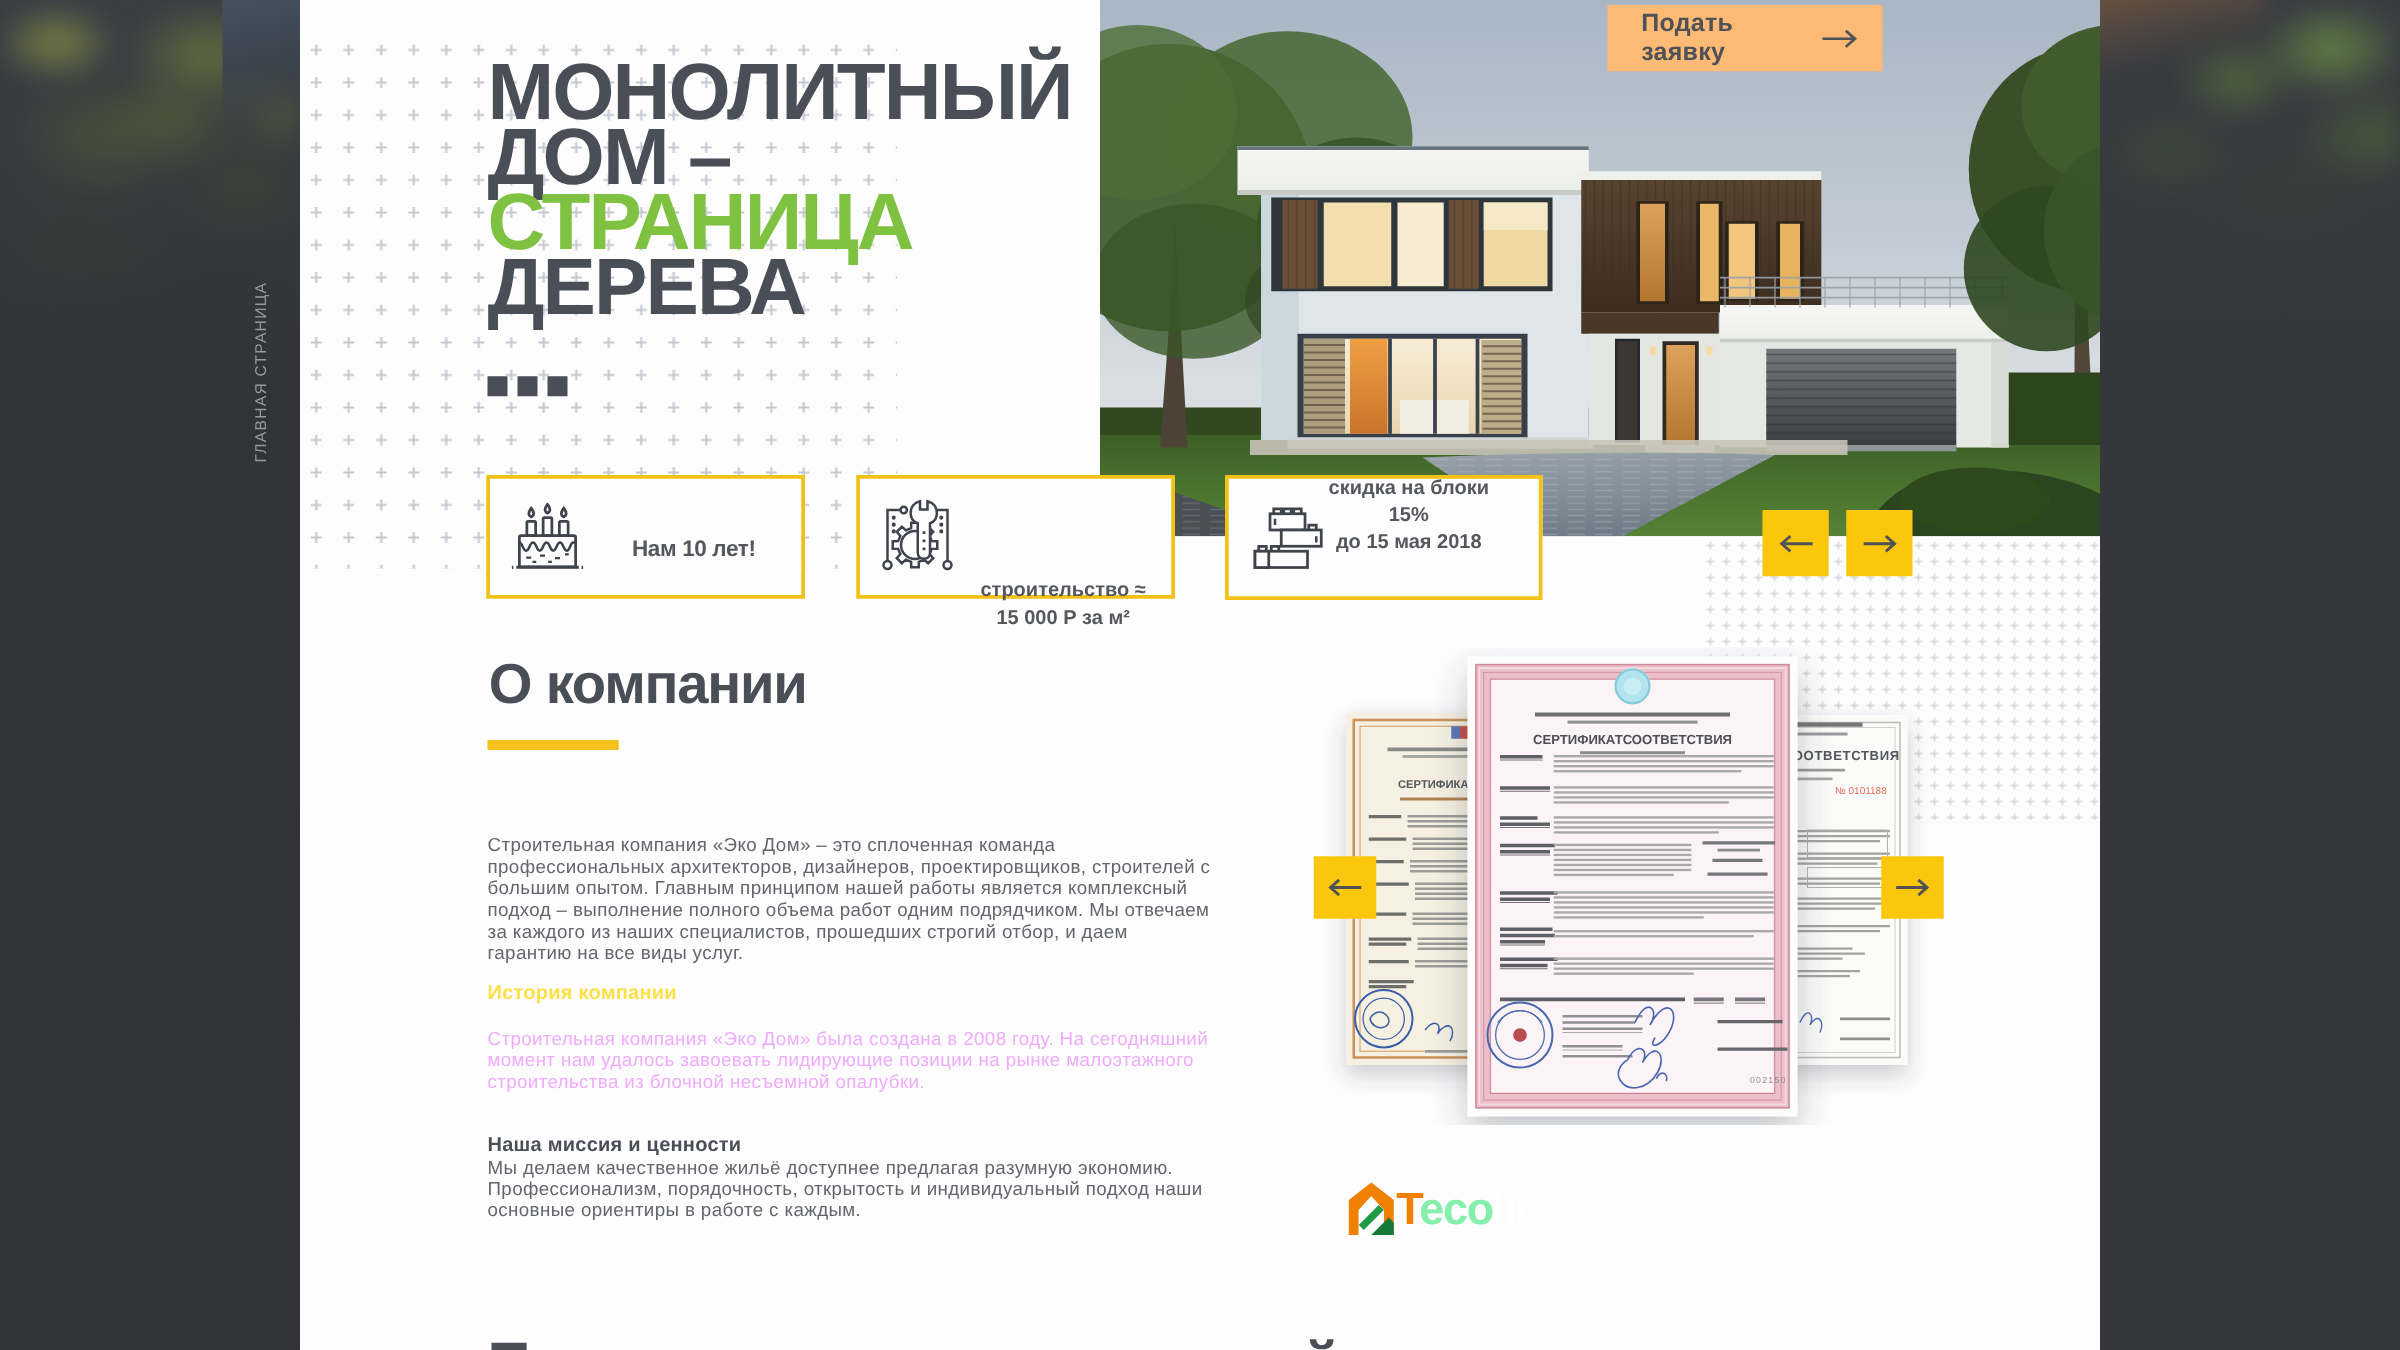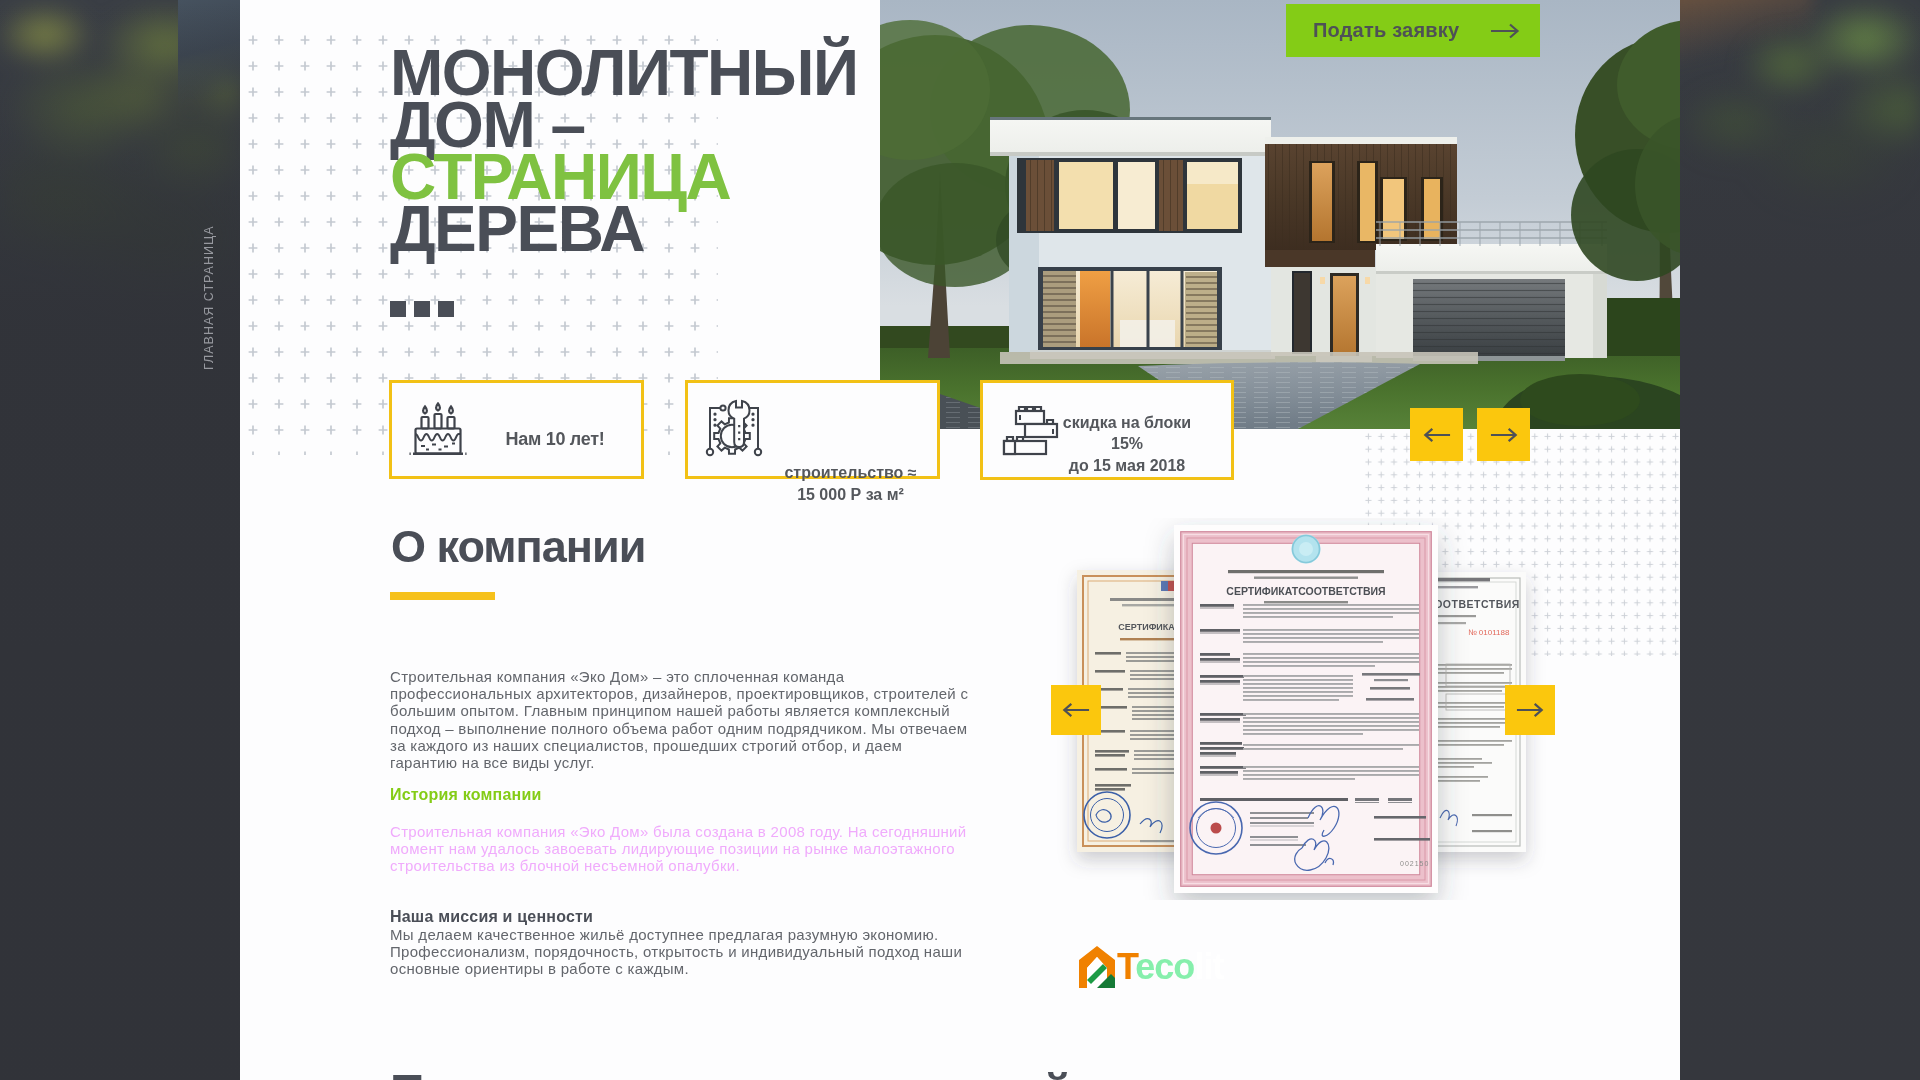--- a/index.html
+++ b/index.html
@@ -229,21 +229,21 @@
   <path d="M258 366 C340 362 460 361 540 364 L418 429 L352 429 Z" fill="url(#drive)"></path>
   <path d="M258 366 C340 362 460 361 540 364 L418 429 L352 429 Z" fill="url(#pavers)"></path>
 
   <path d="M0 384 L60 394 L112 412 L130 429 L0 429 Z" fill="#495056"></path>
   <path d="M0 384 L60 394 L112 412 L130 429 L0 429 Z" fill="url(#pavers)" opacity="0.6"></path>
 
   <path d="M612 429 C620 400 650 380 690 378 C740 372 780 385 800 395 L800 429 Z" fill="#2b4520"></path>
   <ellipse cx="700" cy="400" rx="60" ry="26" fill="#2e4a1d"></ellipse>
 </svg>
 
-<div class="abs" id="cta" style="left:1286px;top:4px;width:254px;height:53px;background:#84cc16;display:flex;align-items:center;justify-content:space-between;padding:0 20px 0 27px;">
+<div class="abs" id="cta" style="left:1286px;top:4px;width:220px;height:53px;background:#fdba74;display:flex;align-items:center;justify-content:space-between;padding:0 20px 0 27px;">
   <span style="font-size:20px;font-weight:700;color:#4e5156;letter-spacing:0.2px;">Подать заявку</span>
   <svg width="30" height="16" viewBox="0 0 30 16">
       <path d="M1 8 H27 M20 1.5 L27.5 8 L20 14.5" stroke="#4e5156" stroke-width="2.2" fill="none"></path>
     </svg>
 </div>
 
 <div class="abs" style="left:1410px;top:408px;width:53px;height:53px;background:#fbc70d;display:flex;align-items:center;justify-content:center;z-index:5;">
   <svg width="28" height="16" viewBox="0 0 30 16">
       <path d="M29 8 H3 M10 1.5 L2.5 8 L10 14.5" stroke="#4e5156" stroke-width="2.4" fill="none"></path>
     </svg>
@@ -326,31 +326,31 @@
     <path d="M20 7 V3 H26 V7 M28 7 V3 H34 V7 M36 7 V3 H42 V7" fill="none"></path>
     <rect x="26" y="20" width="32" height="13"></rect>
     <path d="M48 20 V16 H54 V20" fill="none"></path>
     <rect x="5" y="37" width="42" height="13"></rect>
     <rect x="5" y="37" width="11" height="13"></rect>
     <path d="M8 37 V33 H14 V37 M18 37 V33 H24 V37" fill="none"></path>
     <path d="M21 11 v5 M54 25 v5" stroke-width="2" fill="none"></path>
   </g>
 </svg>
 
-<div class="abs" style="left:1040px;top:380px;width:174px;height:96px;display:flex;align-items:flex-end;justify-content:center;text-align:center;">
+<div class="abs" style="left:1040px;top:380px;width:174px;height:96px;display:flex;align-items:flex-start;justify-content:center;text-align:center;">
   <span style="font-size:16px;font-weight:700;color:#54575c;line-height:21.5px;">скидка на блоки<br>15%<br>до 15 мая 2018</span>
 </div>
 
 <div class="abs" style="left:391px;top:521px;font-size:45px;font-weight:700;color:#4a4e57;letter-spacing:-1px;">О компании</div>
 
 <div class="abs" style="left:390px;top:592px;width:105px;height:8px;background:#f6c11b;"></div>
 
 <div class="abs" style="left:390px;top:668px;width:600px;font-size:15px;line-height:17.2px;color:#63666c;letter-spacing:0.3px;">Строительная компания «Эко Дом» – это сплоченная команда<br>профессиональных архитекторов, дизайнеров, проектировщиков, строителей с<br>большим опытом. Главным принципом нашей работы является комплексный<br>подход – выполнение полного объема работ одним подрядчиком. Мы отвечаем<br>за каждого из наших специалистов, прошедших строгий отбор, и даем<br>гарантию на все виды услуг.</div>
 
-<div class="abs" style="left:390px;top:786px;font-size:16px;font-weight:700;color:#84cc16;letter-spacing:0.2px;">История компании</div>
+<div class="abs" style="left:390px;top:786px;font-size:16px;font-weight:700;color:#fde047;letter-spacing:0.2px;">История компании</div>
 
 <div class="abs" style="left:390px;top:823px;width:600px;font-size:15px;line-height:17.2px;color:#f0abfc;letter-spacing:0.3px;">Строительная компания «Эко Дом» была создана в 2008 году. На сегодняшний<br>момент нам удалось завоевать лидирующие позиции на рынке малоэтажного<br>строительства из блочной несъемной опалубки.</div>
 
 <div class="abs" style="left:390px;top:889px;font-size:16px;font-weight:700;color:#4a4e57;letter-spacing:0.2px;margin-top:19px;">Наша миссия и ценности</div>
 
 <div class="abs" style="left:390px;top:926px;width:600px;font-size:15px;line-height:17.2px;color:#63666c;letter-spacing:0.3px;">Мы делаем качественное жильё доступнее предлагая разумную экономию.<br>Профессионализм, порядочность, открытость и индивидуальный подход наши<br>основные ориентиры в работе с каждым.</div>
 
 <svg class="abs" style="left:1040px;top:518px;z-index:2;" width="530" height="382" viewBox="0 0 530 382">
   <defs>
     <filter id="cshadow" x="-30%" y="-30%" width="160%" height="160%">

